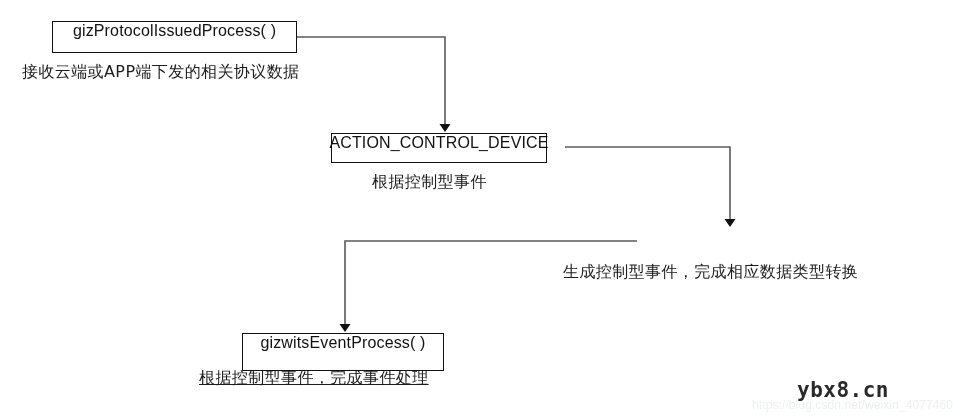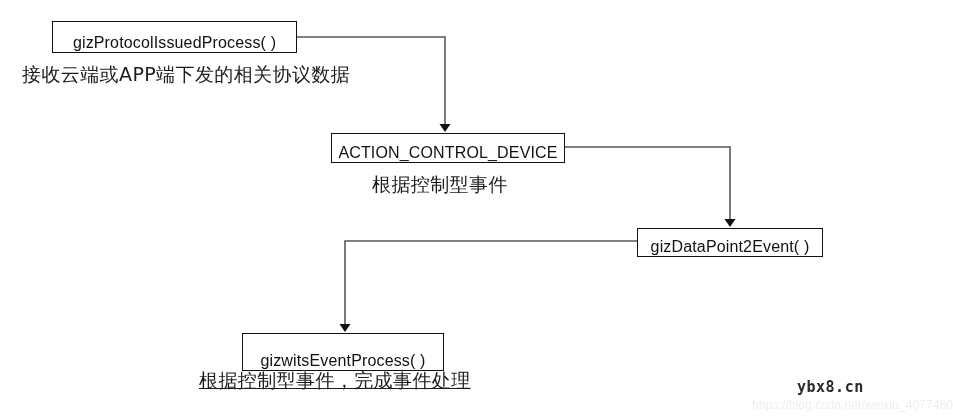--- a/index.html
+++ b/index.html
@@ -28,41 +28,41 @@
     width: 953px;
     height: 416px;
     pointer-events: none;
   }
   .node {
     position: absolute;
     box-sizing: border-box;
     border: 1.4px solid #111111;
     background: #ffffff;
     display: flex;
-    align-items: flex-end;
+    align-items: flex-start;
     justify-content: center;
     font-size: 16px;
     letter-spacing: 0.15px;
     white-space: nowrap;
     color: #111111;
     z-index: 3;
   }
   .caption {
     position: absolute;
     font-family: "DejaVu Sans", "Liberation Sans", sans-serif;
-    font-size: 19px;
+    font-size: 16px;
     color: #1c1c1c;
     white-space: nowrap;
     letter-spacing: 0.4px;
     z-index: 2;
   }
   .watermark-main {
     position: absolute;
     font-family: "DejaVu Sans Mono", "Liberation Mono", monospace;
-    font-size: 15px;
+    font-size: 21px;
     font-weight: bold;
     color: #2a2a2a;
     letter-spacing: 0.5px;
     white-space: nowrap;
     z-index: 4;
   }
   .watermark-url {
     position: absolute;
     font-family: "Liberation Sans", "DejaVu Sans", sans-serif;
     font-size: 12px;
@@ -90,28 +90,26 @@
       <path id="edge-path-2" fill="none" stroke="#5a5a5a" stroke-width="1.6" d="M 637 241 L 345 241 L 345 326"></path>
       <polygon id="edge-arrow-2" fill="#111111" points="339.5,324 350.5,324 345,332"></polygon>
     </g>
   </svg>
 
   <div class="node" id="node-0" style="left: 52px; top: 21px; width: 245px; height: 32px;">
     <span>gizProtocolIssuedProcess( )</span>
   </div>
   <div class="caption" id="caption-0" style="left: 22px; top: 62px;">接收云端或APP端下发的相关协议数据</div>
 
-  <div class="node" id="node-1" style="left: 331px; top: 133px; width: 234px; height: 30px;">
+  <div class="node" id="node-1" style="left: 331px; top: 133px; width: 216px; height: 30px;">
     <span>ACTION_CONTROL_DEVICE</span>
   </div>
   <div class="caption" id="caption-1" style="left: 372px; top: 172px;">根据控制型事件</div>
 
-  <div class="node" id="node-2" style="left: 637px; top: 228px; width: 186px; height: 29px;">
-    <span>gizDataPoint2Event( )</span>
-  </div>
+  <div class="caption" id="caption-2" style="left: 563px; top: 262px;">生成控制型事件，完成相应数据类型转换</div>
 
   <div class="node" id="node-3" style="left: 242px; top: 333px; width: 202px; height: 38px;">
     <span>gizwitsEventProcess( )</span>
   </div>
   <div class="caption" id="caption-3" style="left: 199px; top: 368px; text-decoration: underline;">根据控制型事件，完成事件处理</div>
 
   <div class="watermark-main" id="watermark-brand" style="left: 797px; top: 378px;">ybx8.cn</div>
   <div class="watermark-url" id="watermark-url" style="left: 752px; top: 398px;">https://blog.csdn.net/weixin_4077460</div>
 
 </div>

